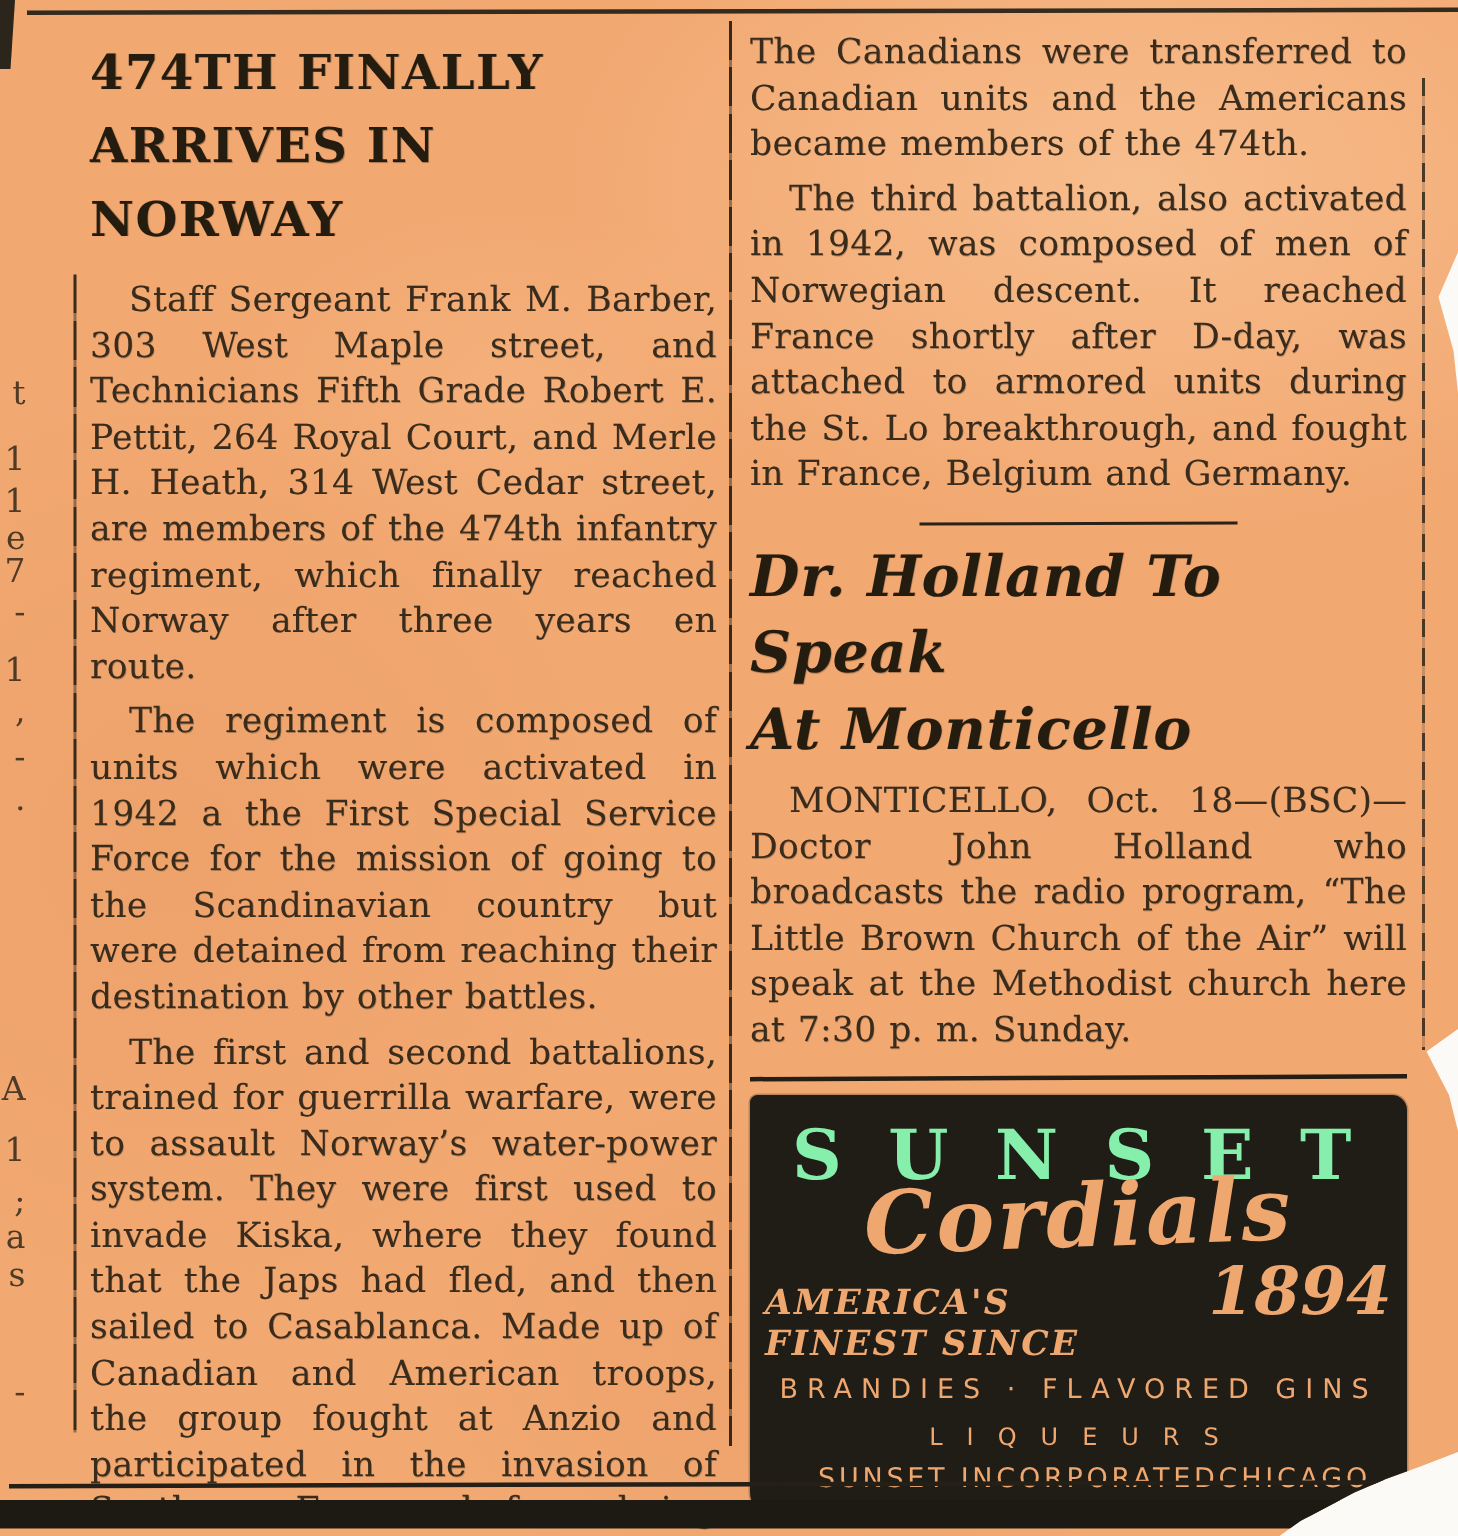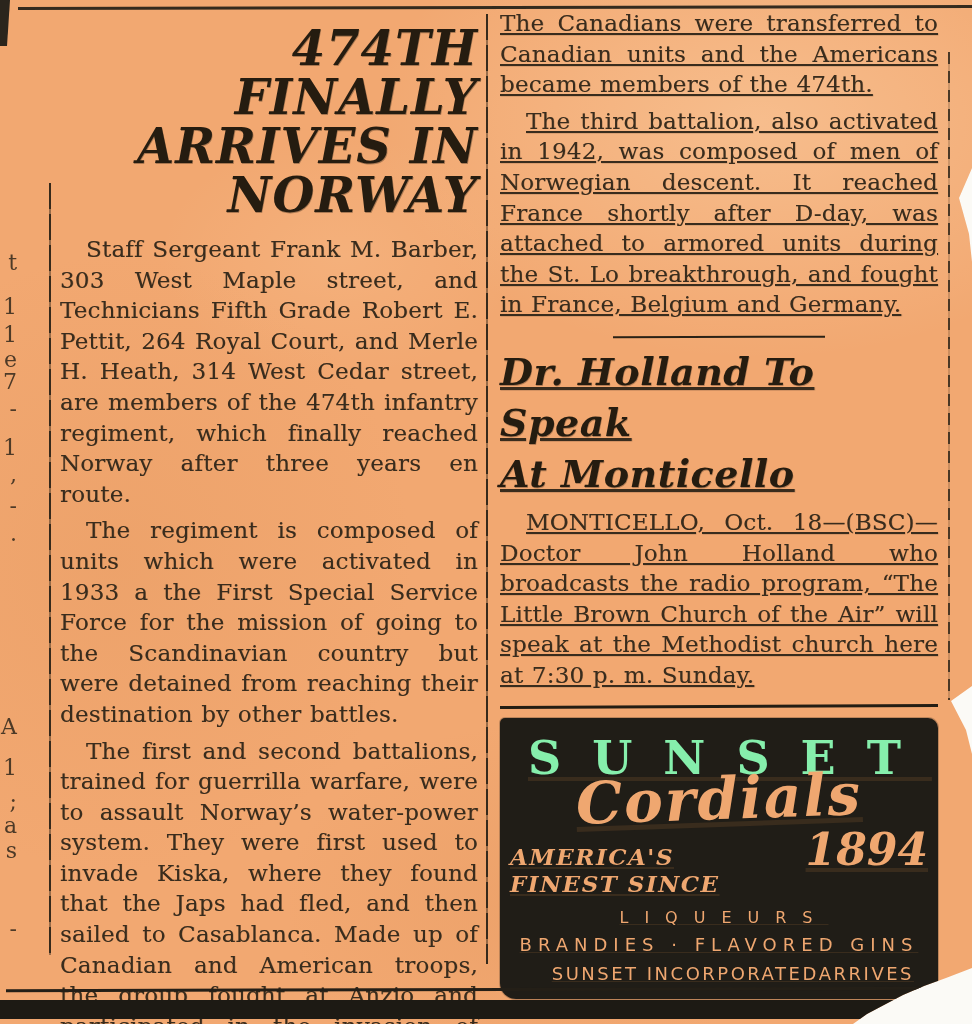--- a/index.html
+++ b/index.html
@@ -59,29 +59,28 @@
 
   
   .frag {
     position: absolute; left: 0; width: 17px; text-align: right;
     font-size: 22px; line-height: 22px; color: #3c2f20; opacity: .9;
   }
 
   
   .col { position: absolute; color: #392c1d; }
   .col-left  { left: 60px;  top: 24px; width: 418px; }
-  .col-right { left: 500px; top: 8px; width: 438px; text-decoration: underline; }
+  .col-right { left: 500px; top: 20px; width: 438px; }
 
   .headline1 {
-    font-style: italic; font-weight: 700;
-    font-size: 48px; line-height: 49px;
+    font-weight: 700;
+    font-size: 32px; line-height: 49px;
     letter-spacing: 1px; color: #251c10;
     white-space: pre-line;
     text-shadow: 0.6px 0.6px 0.5px rgba(37,28,16,.35);
-    text-align: right;
   }
   .headline2 {
     font-style: italic; font-weight: 700;
     font-size: 38px; line-height: 51px;
     letter-spacing: .5px; color: #251c10;
     white-space: pre-line; margin: 2px 0 8px;
     text-shadow: 0.5px 0.5px 0.5px rgba(37,28,16,.3);
   }
   .bodytext {
     font-size: 23px; line-height: 30.6px;
@@ -174,21 +173,21 @@
 
     <div class="vrule vrule-left"></div>
     <div class="vrule vrule-mid"></div>
     <div class="vrule vrule-right"></div>
 
     <div class="col col-left">
       <div class="headline1">474TH FINALLY
 ARRIVES IN
 NORWAY</div>
       <p class="bodytext ind mt">Staff Sergeant Frank M. Barber, 303 West Maple street, and Technicians Fifth Grade Robert E. Pettit, 264 Royal Court, and Merle H. Heath, 314 West Cedar street, are members of the 474th infantry regiment, which finally reached Norway after three years en route.</p>
-      <p class="bodytext ind mt-s">The regiment is composed of units which were activated in 1933 a the First Special Service Force for the mission of going to the Scandinavian country but were detained from reaching their destination by other battles.</p>
+      <p class="bodytext ind mt-s">The regiment is composed of units which were activated in 1942 a the First Special Service Force for the mission of going to the Scandinavian country but were detained from reaching their destination by other battles.</p>
       <p class="bodytext ind mt-s">The first and second battalions, trained for guerrilla warfare, were to assault Norway’s water-power system. They were first used to invade Kiska, where they found that the Japs had fled, and then sailed to Casablanca. Made up of Canadian and American troops, the group fought at Anzio and participated in the invasion of Southern France before being deactivated.</p>
     </div>
 
     <div class="col col-right">
       <p class="bodytext">The Canadians were transferred to Canadian units and the Americans became members of the 474th.</p>
       <p class="bodytext ind mt-s">The third battalion, also activated in 1942, was composed of men of Norwegian descent. It reached France shortly after D-day, was attached to armored units during the St. Lo breakthrough, and fought in France, Belgium and Germany.</p>
 
       <div class="divider-short"></div>
 
       <div class="headline2">Dr. Holland To Speak
@@ -197,25 +196,25 @@
 
       <div class="divider-full"></div>
 
       <div class="ad">
         <div class="ad-brand">SUNSET</div>
         <div class="ad-script">Cordials</div>
         <div class="ad-tagline">
           <span class="ad-tagline-text">AMERICA'S FINEST SINCE</span>
           <span class="ad-year">1894</span>
         </div>
+        <div class="ad-sans ad-cat2">BRANDIES · FLAVORED GINS</div>
         <div class="ad-sans ad-cat1">LIQUEURS</div>
-        <div class="ad-sans ad-cat2">BRANDIES · FLAVORED GINS</div>
         <div class="ad-foot">
           <span>SUNSET INCORPORATED</span>
-          <span>ARRIVES</span>
+          <span>CHICAGO</span>
         </div>
       </div>
     </div>
 
     <div class="rule-bottom"></div>
     <div class="bar-bottom"></div>
   </div>
 </div>
 
 </body></html>

